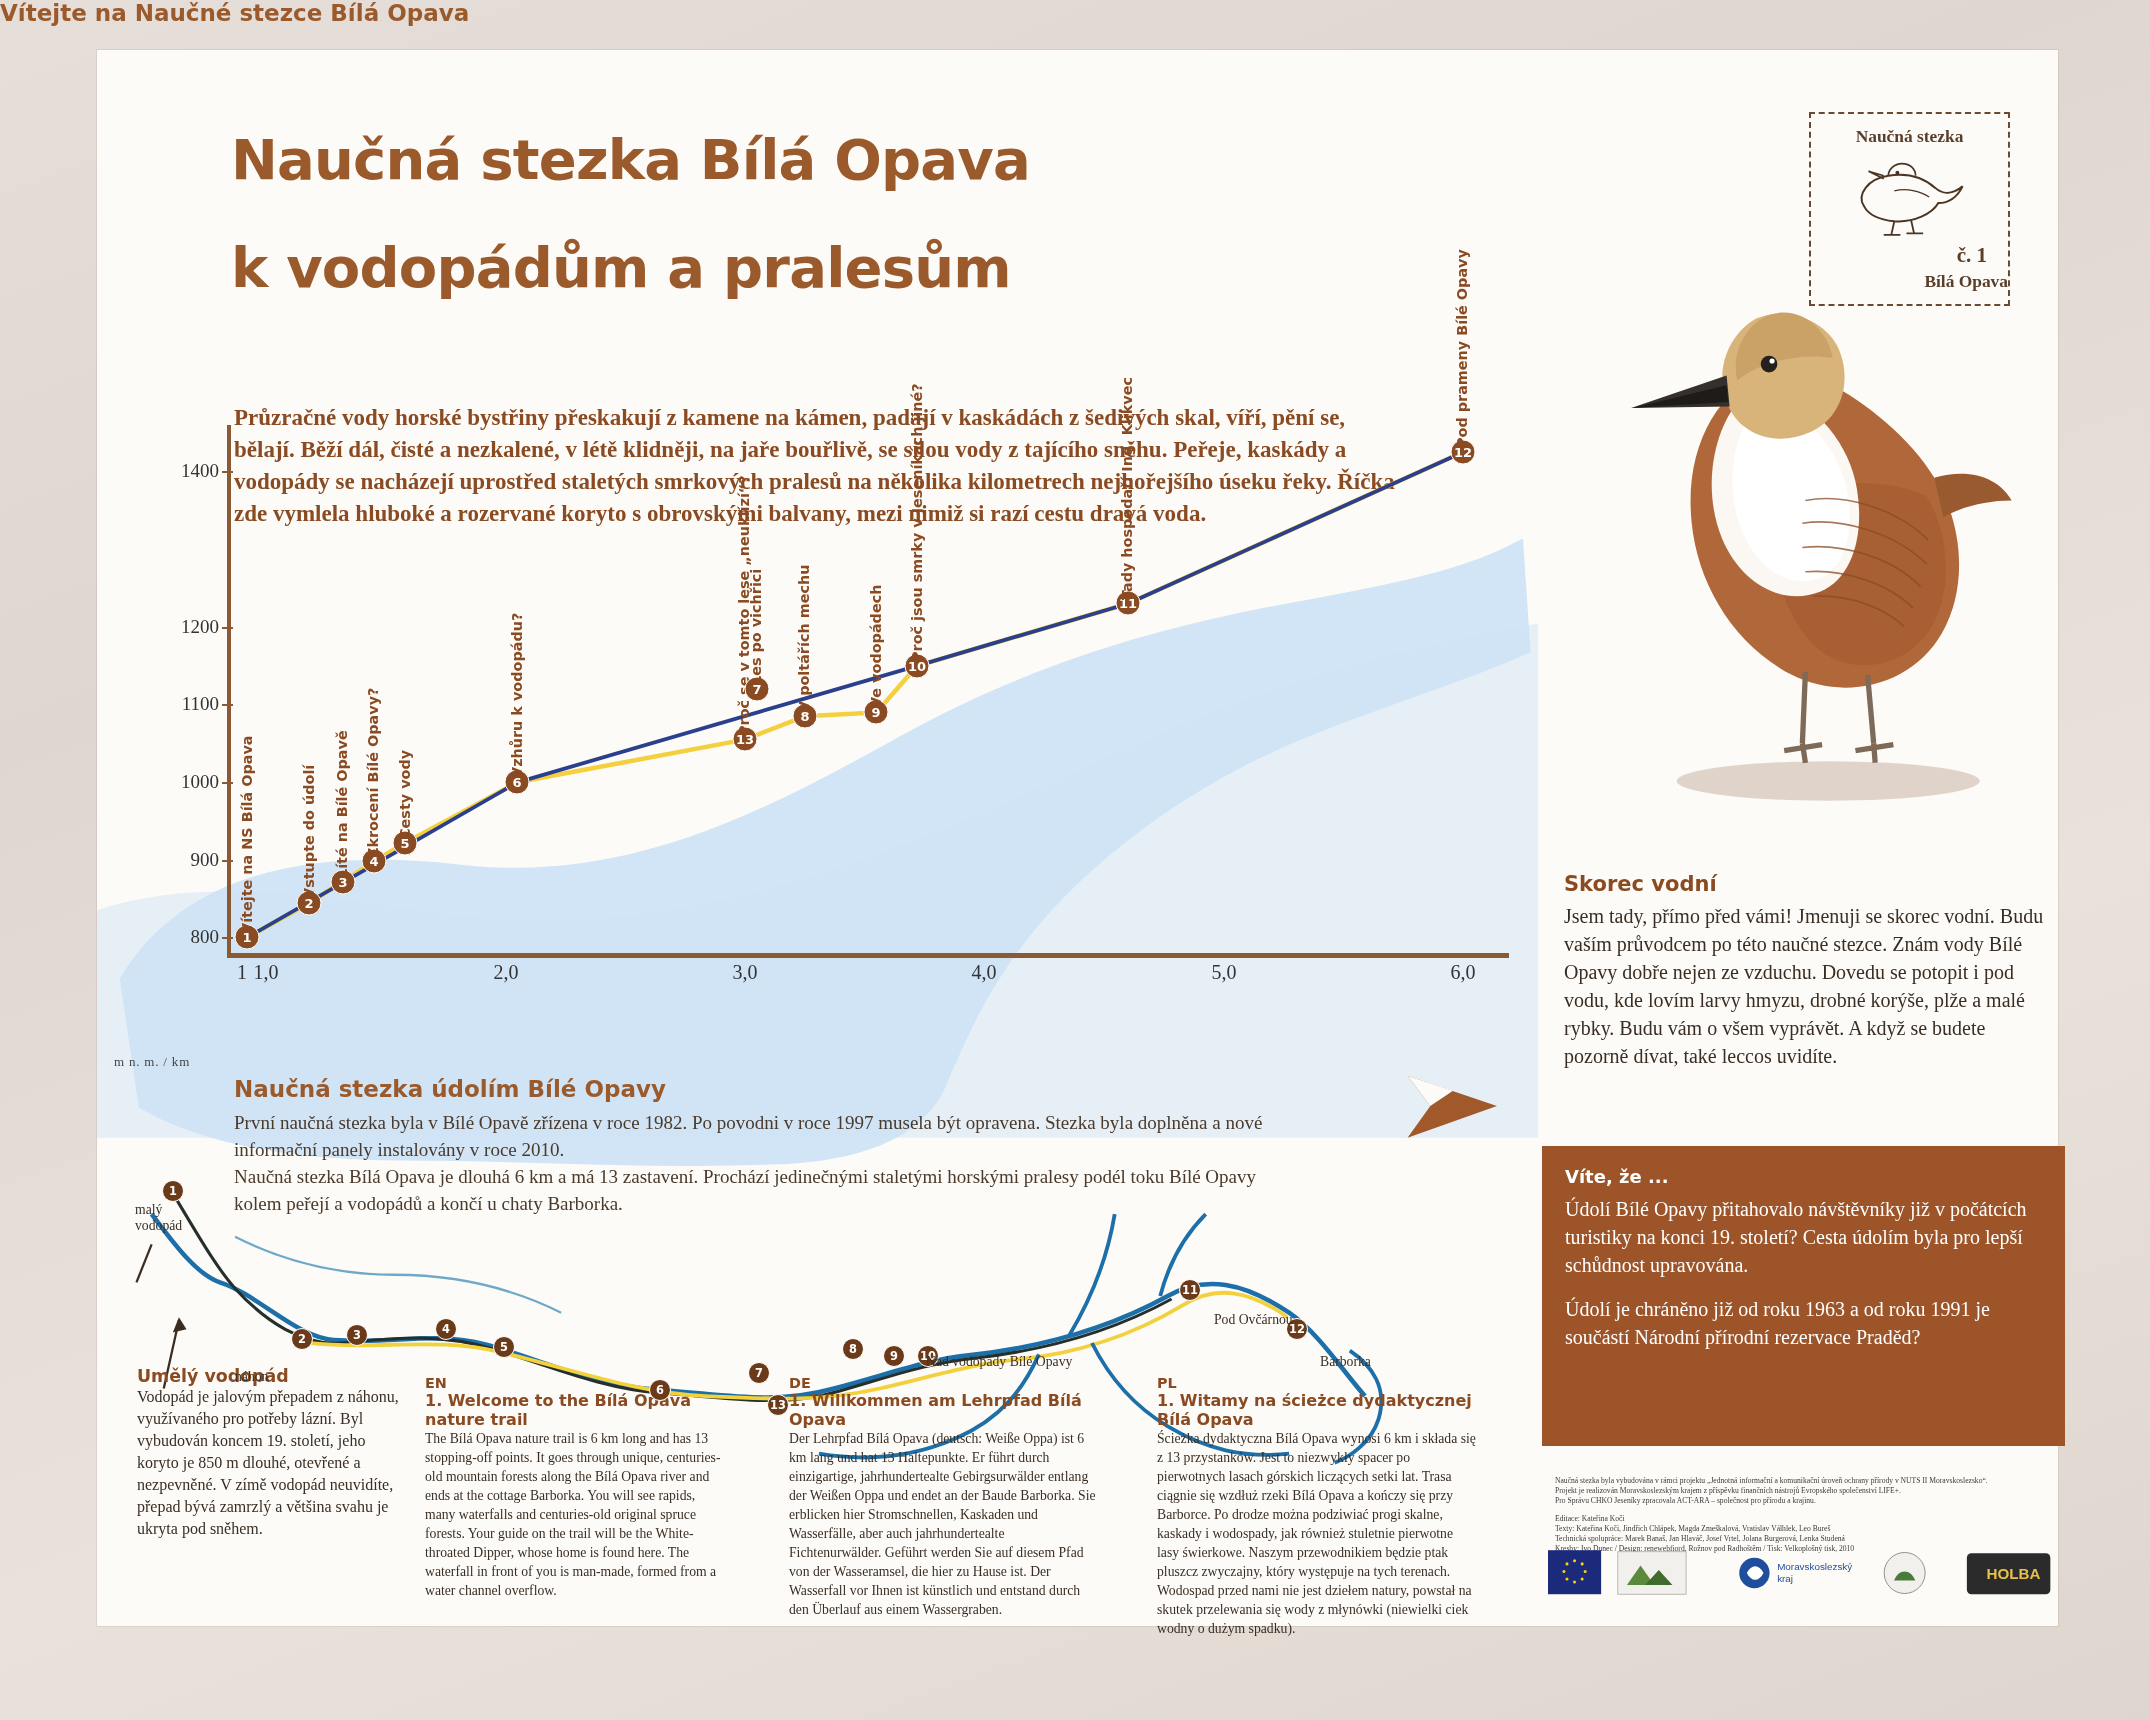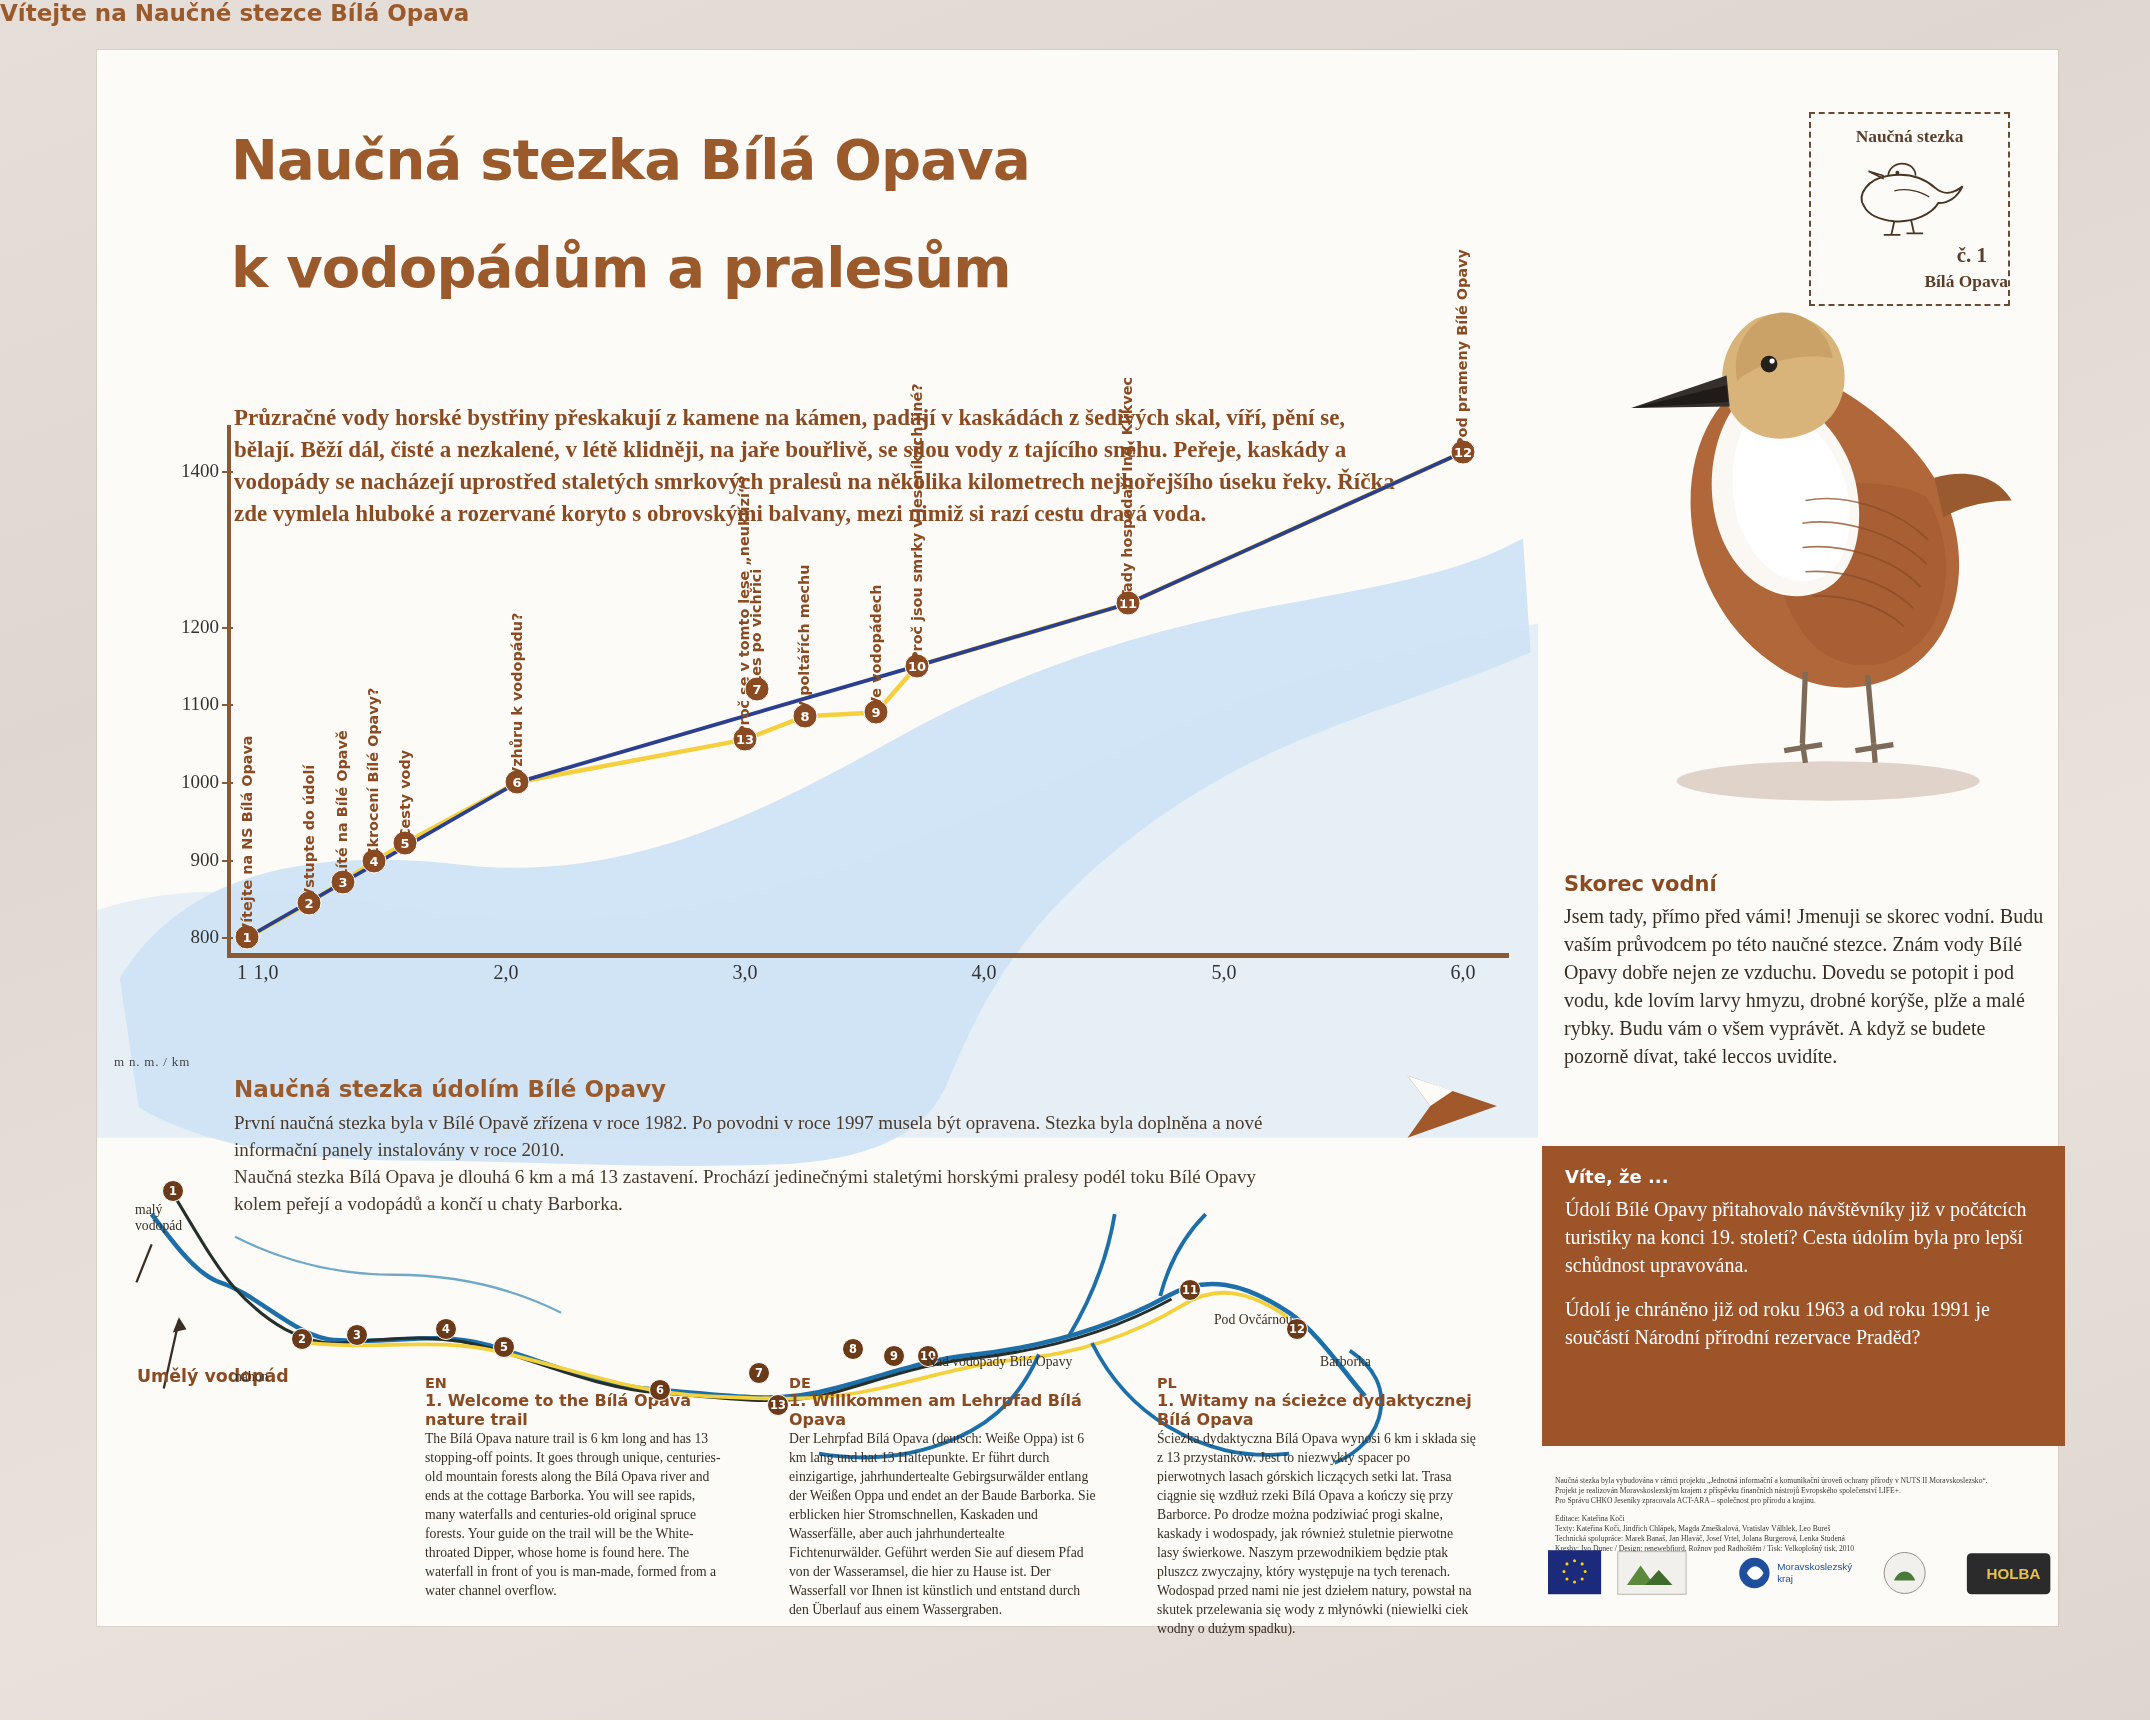--- a/index.html
+++ b/index.html
@@ -286,20 +286,21 @@
     <path d="M60 110 L40 160" fill="none" stroke="#3a2e24" stroke-width="3"></path>
 
     <path d="M76 300 L96 210" stroke="#3a2e24" stroke-width="3" fill="none"></path>
     <path d="M96 206 L88 226 L106 222 Z" fill="#3a2e24"></path>
   </svg>
   <div id="mapdots"></div>
   <div id="maplabels"></div>
 
   <div id="blk-cz">
     <div class="bhead">Umělý vodopád</div>
+    <div class="bbody">Vodopád je jalovým přepadem z náhonu, využívaného pro potřeby lázní. Byl vybudován koncem 19. století, jeho koryto je 850 m dlouhé, otevřené a nezpevněné. V zímě vodopád neuvidíte, přepad bývá zamrzlý a většina svahu je ukryta pod sněhem.</div>
   </div>
 
   <div id="blk-en">
     <div class="bhead" style="font-size:14.4px;">EN</div>
     <div class="bhead">1. Welcome to the Bílá Opava nature trail</div>
     <div class="bbody">The Bílá Opava nature trail is 6 km long and has 13 stopping-off points. It goes through unique, centuries-old mountain forests along the Bílá Opava river and ends at the cottage Barborka. You will see rapids, many waterfalls and centuries-old original spruce forests. Your guide on the trail will be the White-throated Dipper, whose home is found here. The waterfall in front of you is man-made, formed from a water channel overflow.</div>
   </div>
 
   <div id="blk-de">
     <div class="bhead" style="font-size:14.4px;">DE</div>

